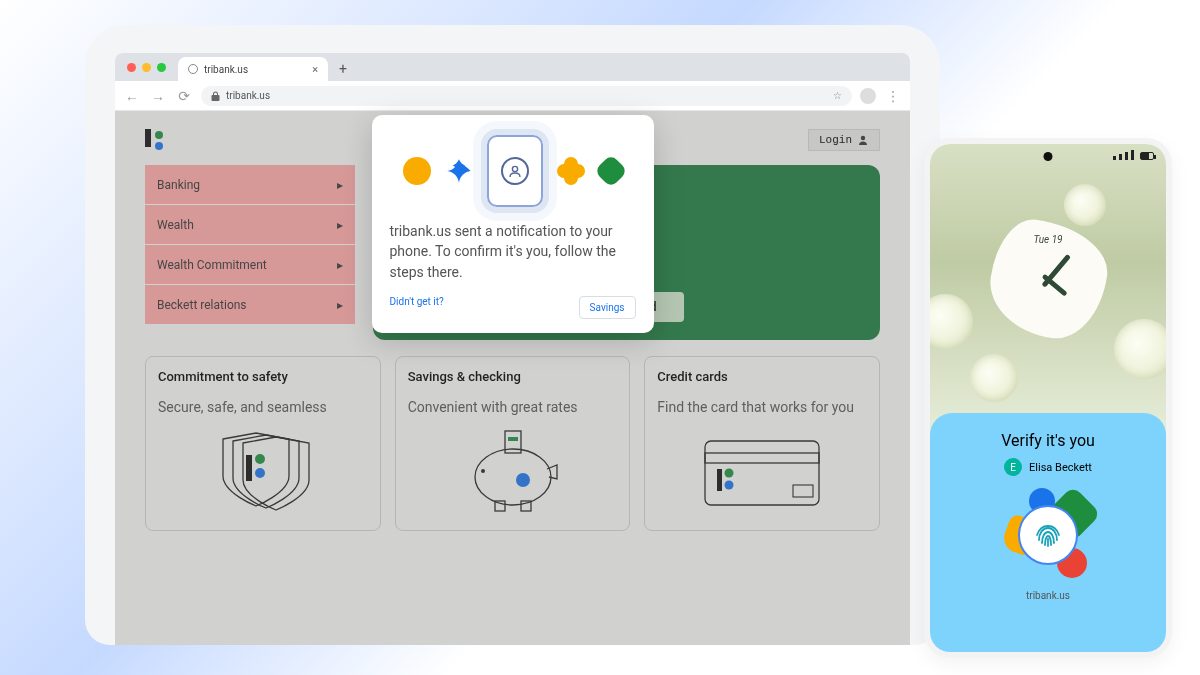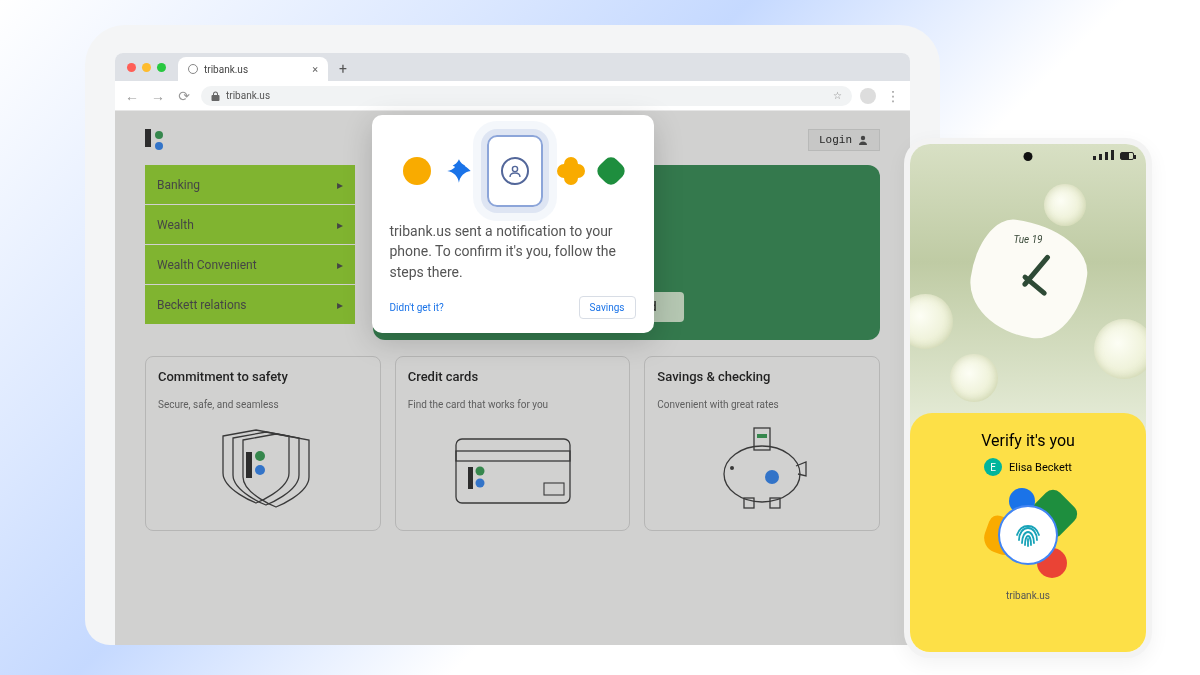--- a/index.html
+++ b/index.html
@@ -65,65 +65,65 @@
   .tri-dot { width: 8px; height: 8px; border-radius: 50%; }
   .tri-bar { width: 6px; height: 18px; background: #111; }
   .login-btn {
     background: #e6e7e5; padding: 4px 10px; font-size: 11px;
     display: flex; gap: 5px; align-items: center; border: 1px solid #d2d3d1;
   }
   .welcome { font-size: 22px; font-weight: 700; margin-top: 10px; line-height: 1.2; }
   .hero { display: flex; gap: 18px; margin-top: 14px; }
   .navcol { width: 210px; display: flex; flex-direction: column; }
   .navrow {
-    height: 40px; background: #84cc16; border-bottom: 1px solid #f4f4f3;
+    height: 40px; background: #fca5a5; border-bottom: 1px solid #f4f4f3;
     display: flex; align-items: center; justify-content: space-between;
     padding: 0 12px; font-size: 12px; color: #333;
   }
   .green-card {
     flex: 1; background: #1b7a3e; border-radius: 12px; height: 175px;
     position: relative;
     padding-left: 43px;
   }
   .get-started {
     position: absolute; left: 50%; transform: translateX(-50%); bottom: 18px;
     background: #cde7c9; padding: 8px 28px; border-radius: 4px; font-size: 12px; font-weight: 500;
   }
   .cards { display: flex; gap: 14px; margin-top: 16px; }
   .card {
     flex: 1; border: 1px solid #cfcfce; border-radius: 8px; padding: 12px;
     height: 175px; display: flex; flex-direction: column;
   }
   .card h3 { font-size: 13px; font-weight: 500; margin-bottom: 15px; }
-  .card p { font-size: 10px; color: #555; }
+  .card p { font-size: 14px; color: #555; }
   .card-art { flex:1; display:flex; align-items:center; justify-content:center; margin-top:6px;}
 
   .modal {
     position: absolute; left: 50%; top: 4px; transform: translateX(-50%);
     width: 282px; background: #fff; border-radius: 10px;
     box-shadow: 0 8px 30px rgba(0,0,0,0.18);
     padding: 16px 18px 14px 18px; z-index: 5;
   }
   .modal-art { display:flex; justify-content:center; gap:14px; align-items:center; margin: 4px 0 14px 0;}
   .shape { width: 28px; height: 28px; }
   .circle-pulse {
     width: 56px; height: 72px; border: 2px solid #8ca5d9; border-radius: 10px;
     display:flex; align-items:center; justify-content:center; position:relative;
     box-shadow: 0 0 0 6px rgba(120,150,210,0.18), 0 0 0 14px rgba(120,150,210,0.08);
   }
   .user-circ { width: 28px; height: 28px; border: 2px solid #53679a; border-radius: 50%;
     display:flex; align-items:center; justify-content:center;}
   .modal h2 { font-size: 13px; font-weight: 500; margin-bottom: 6px; }
   .modal .desc { font-size: 14px; color: #555; line-height: 1.45; }
-  .modal-foot { display:flex; justify-content:space-between; align-items:center; margin-top: 14px; gap: 36px;}
+  .modal-foot { display:flex; justify-content:space-between; margin-top: 14px; gap: 36px;}
   .link { font-size: 10px; color: #1a73e8; }
   .cancel-btn { font-size: 10px; color: #1a73e8; background:#fff; border:1px solid #d8dde5; padding: 5px 10px; border-radius:4px;}
 
   .phone {
-    position: absolute; right: 48px; top: 138px;
+    position: absolute; right: 28px; top: 138px;
     width: 248px; height: 520px; background: #fff;
     border-radius: 26px; border: 6px solid #f3f3f3;
     overflow: hidden;
     box-shadow: 0 6px 20px rgba(0,0,0,0.05);
   }
   .phone-wall {
     height: 58%;
     background: linear-gradient(180deg, #d8e0c4 0%, #bfcba4 40%, #e8eedb 100%);
     position: relative;
   }
@@ -133,21 +133,21 @@
   }
   .clock-bg { position:absolute; width: 115px; height: 115px; background:#fcfbf5; border-radius: 32% 68% 40% 60% / 55% 40% 60% 45%; transform: rotate(8deg);}
   .clock-date { position:absolute; top: 14px; font-size: 10px; color:#3a4a3a; font-style: italic;}
   .clock-hand1 { position:absolute; width: 5px; height: 40px; background:#2e4a36; border-radius:3px; transform: rotate(40deg) translateY(-12px); }
   .clock-hand2 { position:absolute; width: 5px; height: 30px; background:#2e4a36; border-radius:3px; transform: rotate(130deg) translateY(-8px); }
   .cam { position:absolute; left:50%; top:8px; transform:translateX(-50%); width:9px; height:9px; background:#111; border-radius:50%;}
   .statusbar { position:absolute; top:6px; right:12px; display:flex; gap:3px; align-items:flex-end;}
   .sb { width:3px; background:#222;}
   .sheet {
     position:absolute; bottom:0; left:0; right:0; height: 47%;
-    background:#fde047; border-radius: 22px 22px 0 0; padding: 16px 14px;
+    background:#7dd3fc; border-radius: 22px 22px 0 0; padding: 16px 14px;
     text-align:center;
   }
   .sheet h3 { font-size: 16px; font-weight: 400; margin-top: 2px;}
   .account { display:flex; align-items:center; justify-content:center; gap:7px; margin-top: 8px; font-size: 11px;}
   .av { width:18px; height:18px; border-radius:50%; background:#00b59c; color:#fff; font-size:10px; display:flex; align-items:center; justify-content:center;}
   .fp-wrap { margin: 14px auto 0 auto; width: 90px; height: 90px; position:relative;}
   .fp-shape { position:absolute; border-radius: 30% 70% 50% 50%; }
   .fp-ring { position:absolute; left:50%; top:50%; transform:translate(-50%,-50%); width:60px; height:60px; border:2px solid #4285f4; border-radius:50%; background:#fff; display:flex; align-items:center; justify-content:center;}
   .domain { font-size: 10px; color:#555; margin-top: 10px;}
   .flower { position:absolute; width:55px; height:55px; border-radius:50%;
@@ -219,21 +219,21 @@
           <div class="navcol">
             <div class="navrow">
                 <span>Banking</span>
                 <span>▸</span>
               </div>
             <div class="navrow">
                 <span>Wealth</span>
                 <span>▸</span>
               </div>
             <div class="navrow">
-                <span>Wealth Convenient</span>
+                <span>Wealth Commitment</span>
                 <span>▸</span>
               </div>
             <div class="navrow">
                 <span>Beckett relations</span>
                 <span>▸</span>
               </div>
           </div>
           <div class="green-card">
             <div class="get-started">Get started</div>
           </div>
@@ -250,46 +250,46 @@
                   <path d="M15 18 L48 12 L81 18 V55 C81 72 48 85 48 85 C48 85 15 72 15 55 Z" transform="translate(10,-2)"></path>
                   <path d="M15 18 L48 12 L81 18 V55 C81 72 48 85 48 85 C48 85 15 72 15 55 Z" transform="translate(0,-4)"></path>
                 </g>
                 <rect x="38" y="30" width="6" height="26" fill="#111"></rect>
                 <circle cx="52" cy="34" r="5" fill="#1e8e3e"></circle>
                 <circle cx="52" cy="48" r="5" fill="#1a73e8"></circle>
               </svg>
             </div>
           </div>
           <div class="card">
-            <h3>Credit cards</h3>
-            <p>Find the card that works for you</p>
-            <div class="card-art">
-              <svg width="130" height="85" viewBox="0 0 130 85">
-                <rect x="8" y="14" width="114" height="64" rx="6" fill="none" stroke="#222" stroke-width="1.3"></rect>
-                <rect x="8" y="26" width="114" height="10" fill="none" stroke="#222" stroke-width="1.3"></rect>
-                <rect x="20" y="42" width="5" height="22" fill="#111"></rect>
-                <circle cx="32" cy="46" r="4.5" fill="#1e8e3e"></circle>
-                <circle cx="32" cy="58" r="4.5" fill="#1a73e8"></circle>
-                <rect x="96" y="58" width="20" height="12" fill="none" stroke="#222" stroke-width="1.1"></rect>
-              </svg>
-            </div>
-          </div>
-          <div class="card">
             <h3>Savings &amp; checking</h3>
             <p>Convenient with great rates</p>
             <div class="card-art">
               <svg width="120" height="90" viewBox="0 0 120 90">
                 <ellipse cx="60" cy="52" rx="38" ry="28" fill="none" stroke="#222" stroke-width="1.3"></ellipse>
                 <path d="M94 44 l10 -4 v14 l-8 -2" fill="none" stroke="#222" stroke-width="1.3"></path>
                 <rect x="42" y="76" width="10" height="10" fill="none" stroke="#222" stroke-width="1.3"></rect>
                 <rect x="68" y="76" width="10" height="10" fill="none" stroke="#222" stroke-width="1.3"></rect>
                 <rect x="52" y="6" width="16" height="22" fill="none" stroke="#222" stroke-width="1.3"></rect>
                 <rect x="55" y="12" width="10" height="4" fill="#1e8e3e"></rect>
                 <circle cx="70" cy="55" r="7" fill="#1a73e8"></circle>
                 <circle cx="30" cy="46" r="2" fill="#222"></circle>
+              </svg>
+            </div>
+          </div>
+          <div class="card">
+            <h3>Credit cards</h3>
+            <p>Find the card that works for you</p>
+            <div class="card-art">
+              <svg width="130" height="85" viewBox="0 0 130 85">
+                <rect x="8" y="14" width="114" height="64" rx="6" fill="none" stroke="#222" stroke-width="1.3"></rect>
+                <rect x="8" y="26" width="114" height="10" fill="none" stroke="#222" stroke-width="1.3"></rect>
+                <rect x="20" y="42" width="5" height="22" fill="#111"></rect>
+                <circle cx="32" cy="46" r="4.5" fill="#1e8e3e"></circle>
+                <circle cx="32" cy="58" r="4.5" fill="#1a73e8"></circle>
+                <rect x="96" y="58" width="20" height="12" fill="none" stroke="#222" stroke-width="1.1"></rect>
               </svg>
             </div>
           </div>
         </div>
       </div>
 
       <div class="overlay"></div>
 
       <div class="modal">
         <div class="modal-art">

